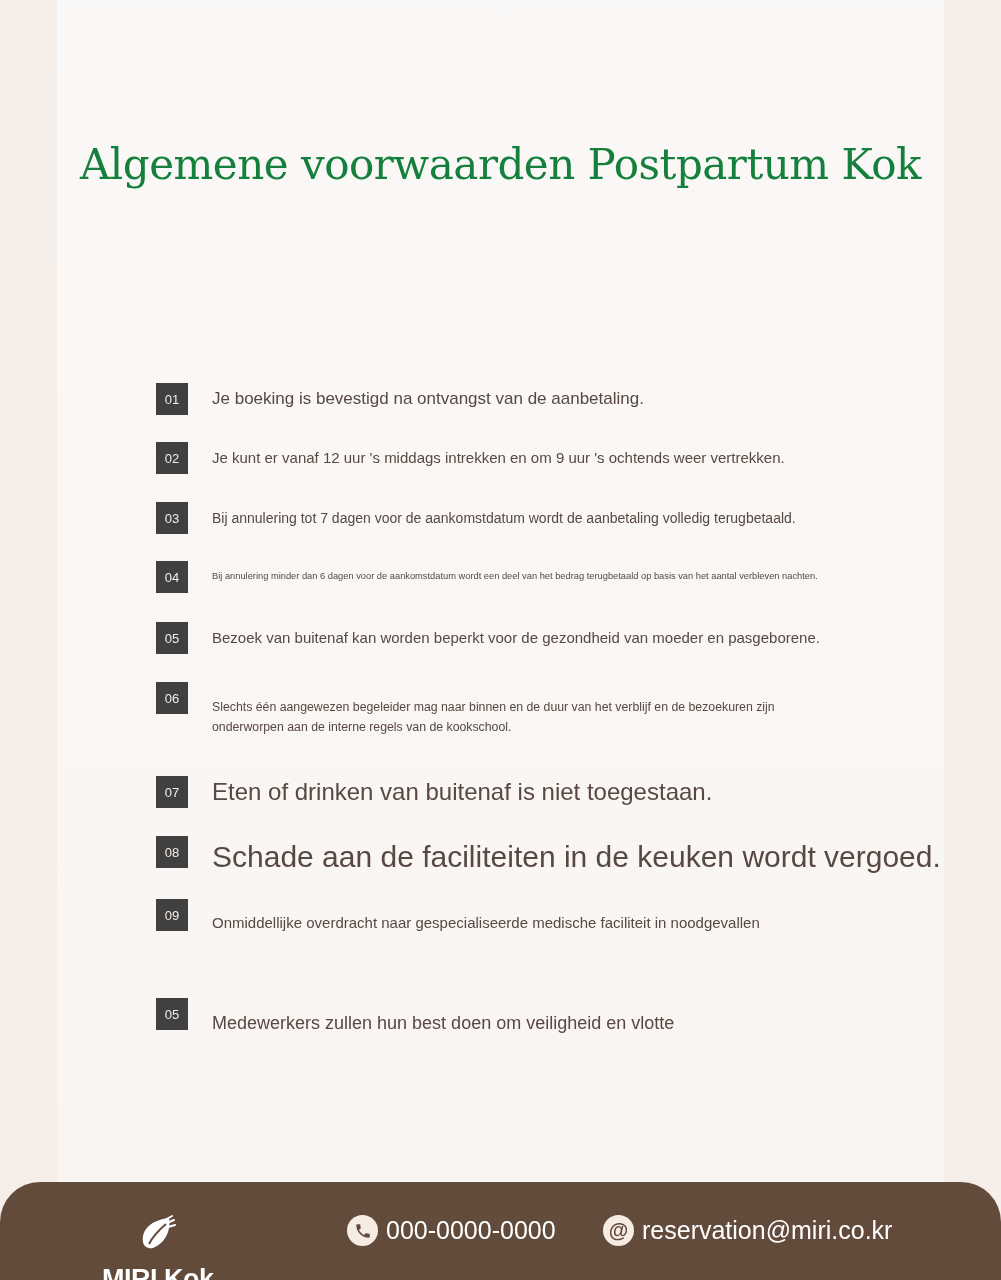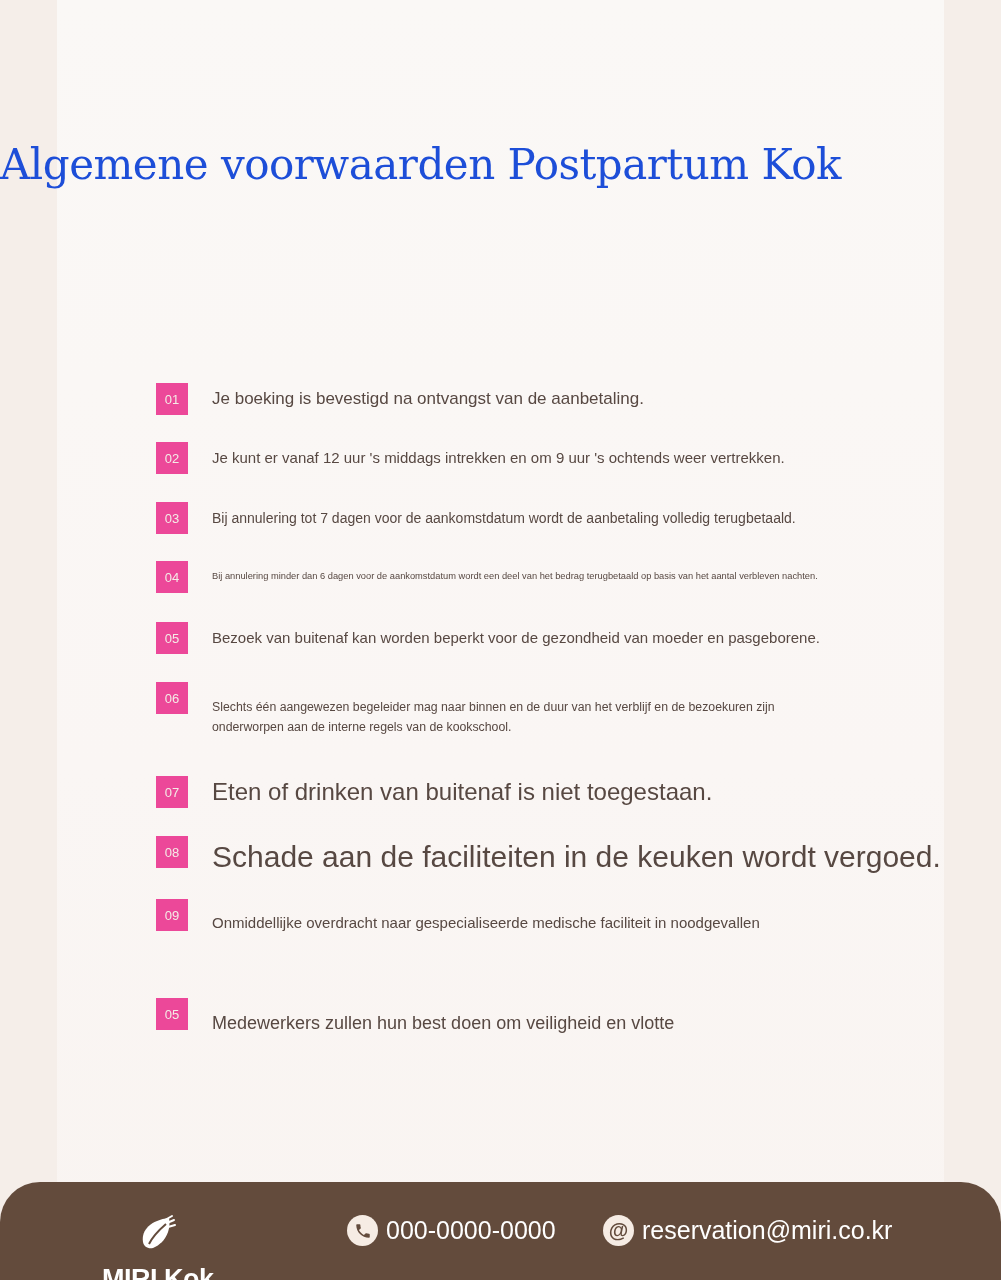--- a/index.html
+++ b/index.html
@@ -9,29 +9,29 @@
     font-family: "Liberation Sans", "DejaVu Sans", sans-serif;
     color: #5a4a42;
   }
   .side-left { position: absolute; left: 0; top: 0; width: 57px; height: 1280px; background: #f5eee9; }
   .side-right { position: absolute; right: 0; top: 0; width: 57px; height: 1280px; background: #f5eee9; }
   .page {
     position: absolute; left: 57px; top: 0; width: 887px; height: 1280px;
     background: linear-gradient(180deg, #faf8f6 0%, #faf6f4 60%, #f9f4f1 100%);
   }
   .title {
-    position: absolute; left: 0; top: 140px; width: 1001px; text-align: left;
+    position: absolute; left: 0; top: 140px; width: 1001px; text-align: center;
     font-family: "DejaVu Serif", "Liberation Serif", serif;
-    font-weight: 300; font-size: 42px; letter-spacing: -0.5px; color: #1d4ed8;
+    font-weight: 300; font-size: 42px; letter-spacing: -0.5px; color: #15803d;
     margin: 0;
   }
   .item { position: absolute; left: 156px; width: 720px; }
   .badge {
     position: absolute; left: 0; top: 0; width: 32px; height: 32px;
-    background: #ec4899; color: #f4ece6;
+    background: #404040; color: #f4ece6;
     font-family: "Liberation Sans", sans-serif; font-size: 13px;
     display: flex; align-items: center; justify-content: center;
   }
   .text { position: absolute; left: 56px; color: #574842; line-height: 1.5; white-space: nowrap; }
   .text.wrap { white-space: normal; width: 620px; }
   .footer {
     position: absolute; left: 0; top: 1182px; width: 1001px; height: 98px;
     background: #634b3c; border-radius: 40px 40px 0 0;
   }
   .brand { position: absolute; left: 102px; top: 32px; display: flex; align-items: center; gap: 8px; flex-direction: column; }

